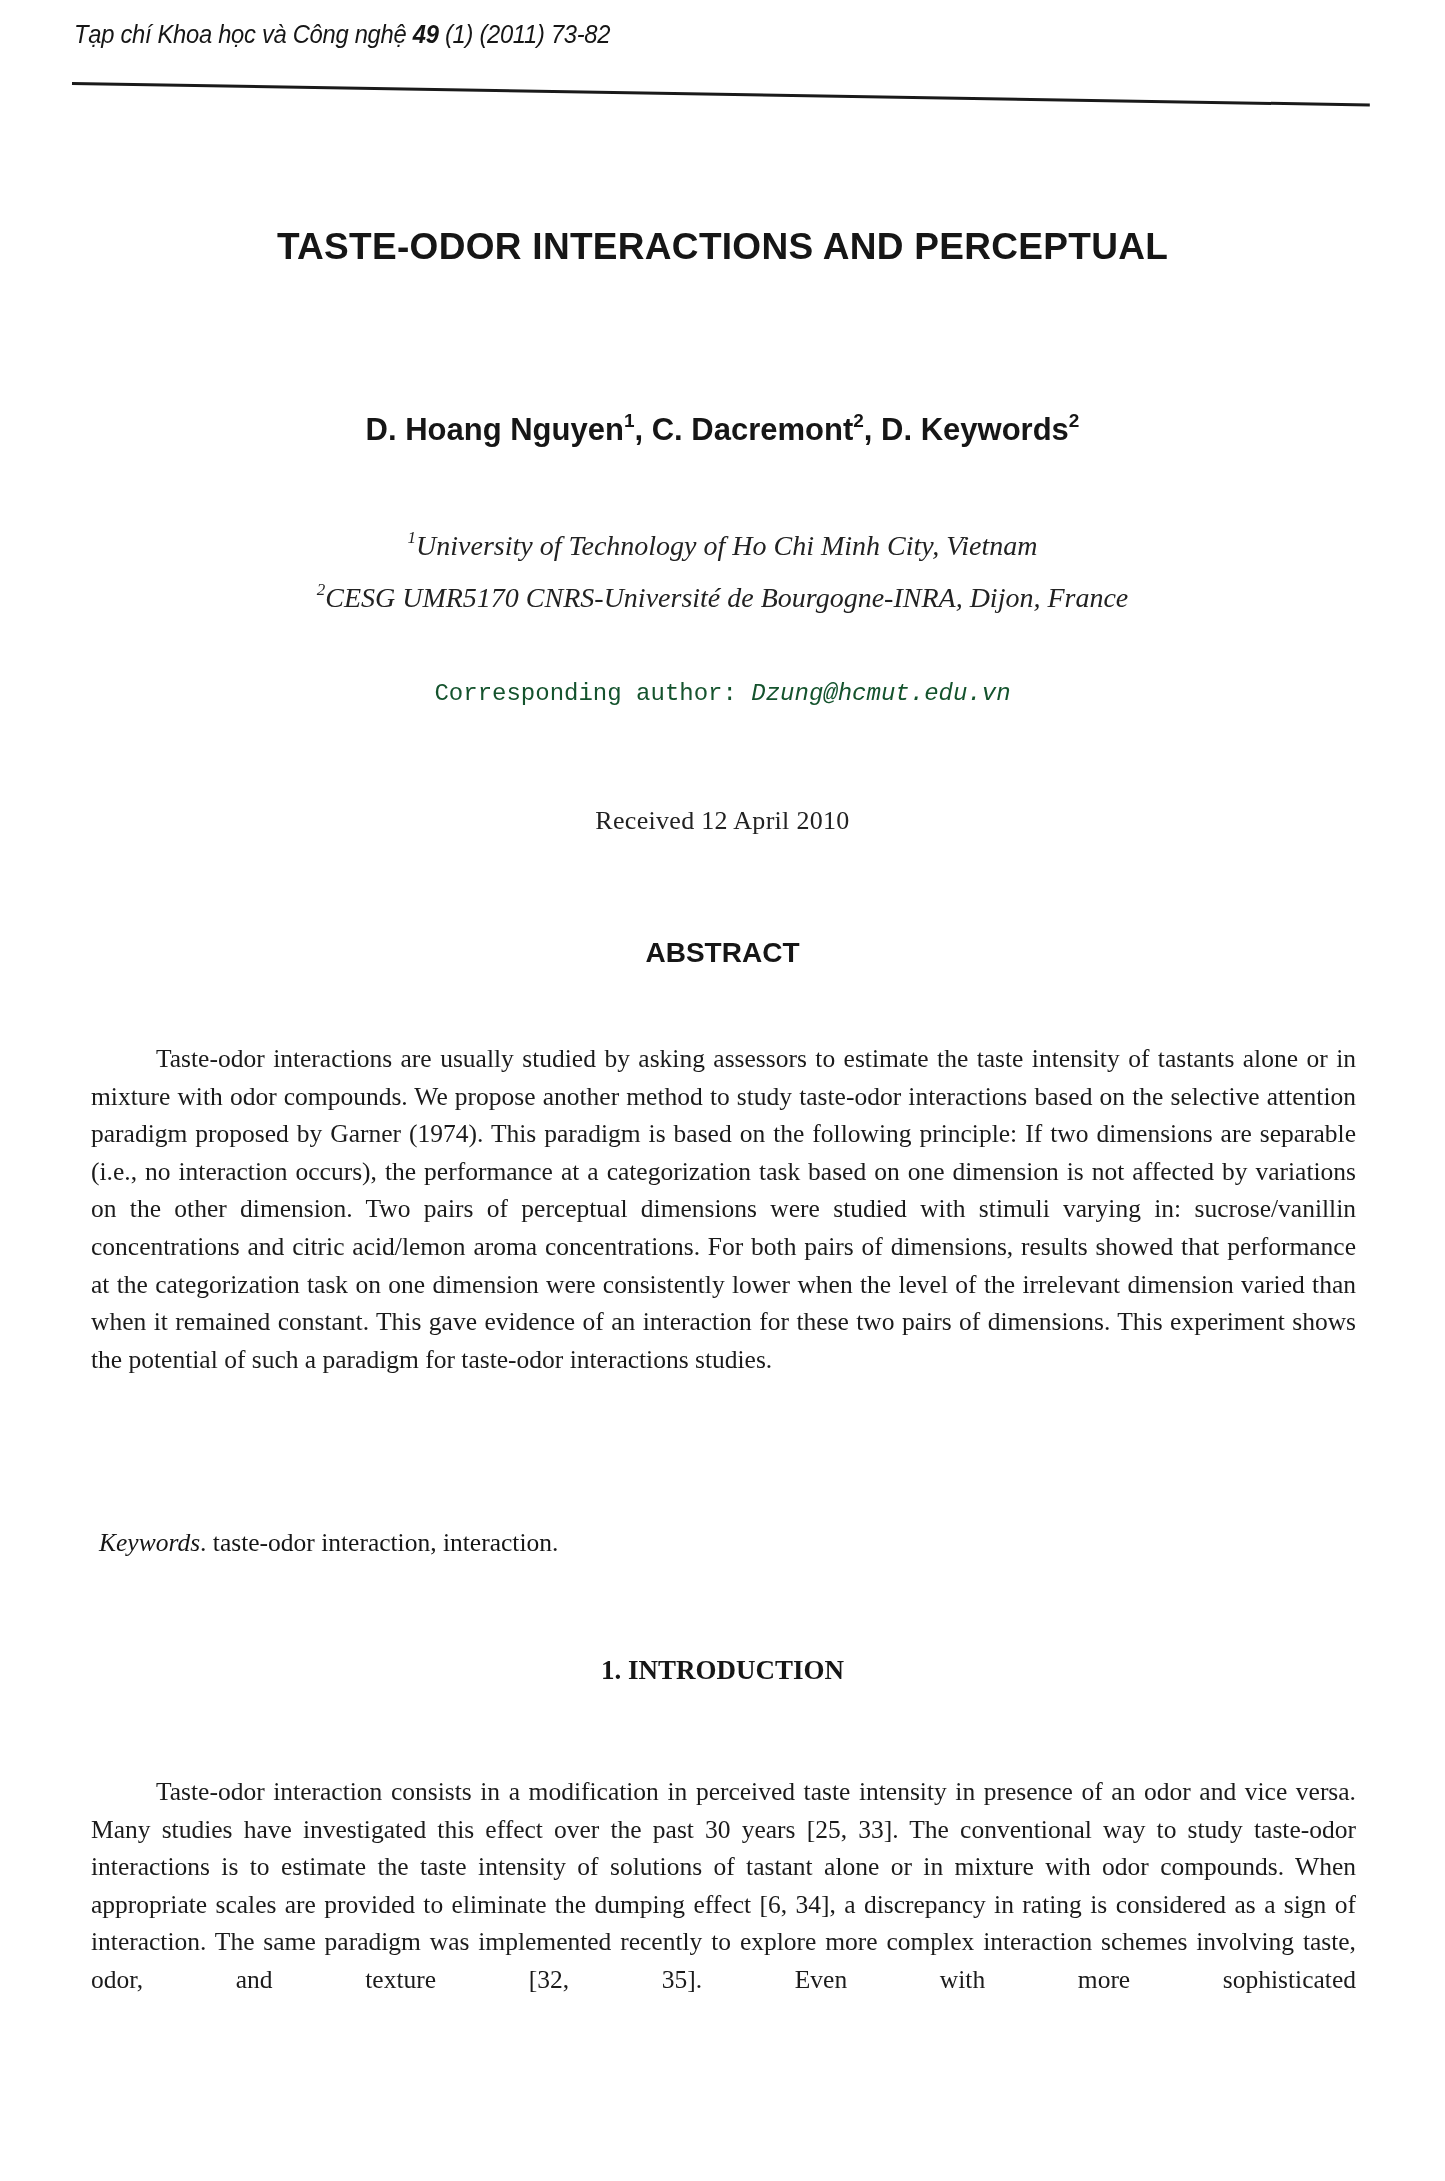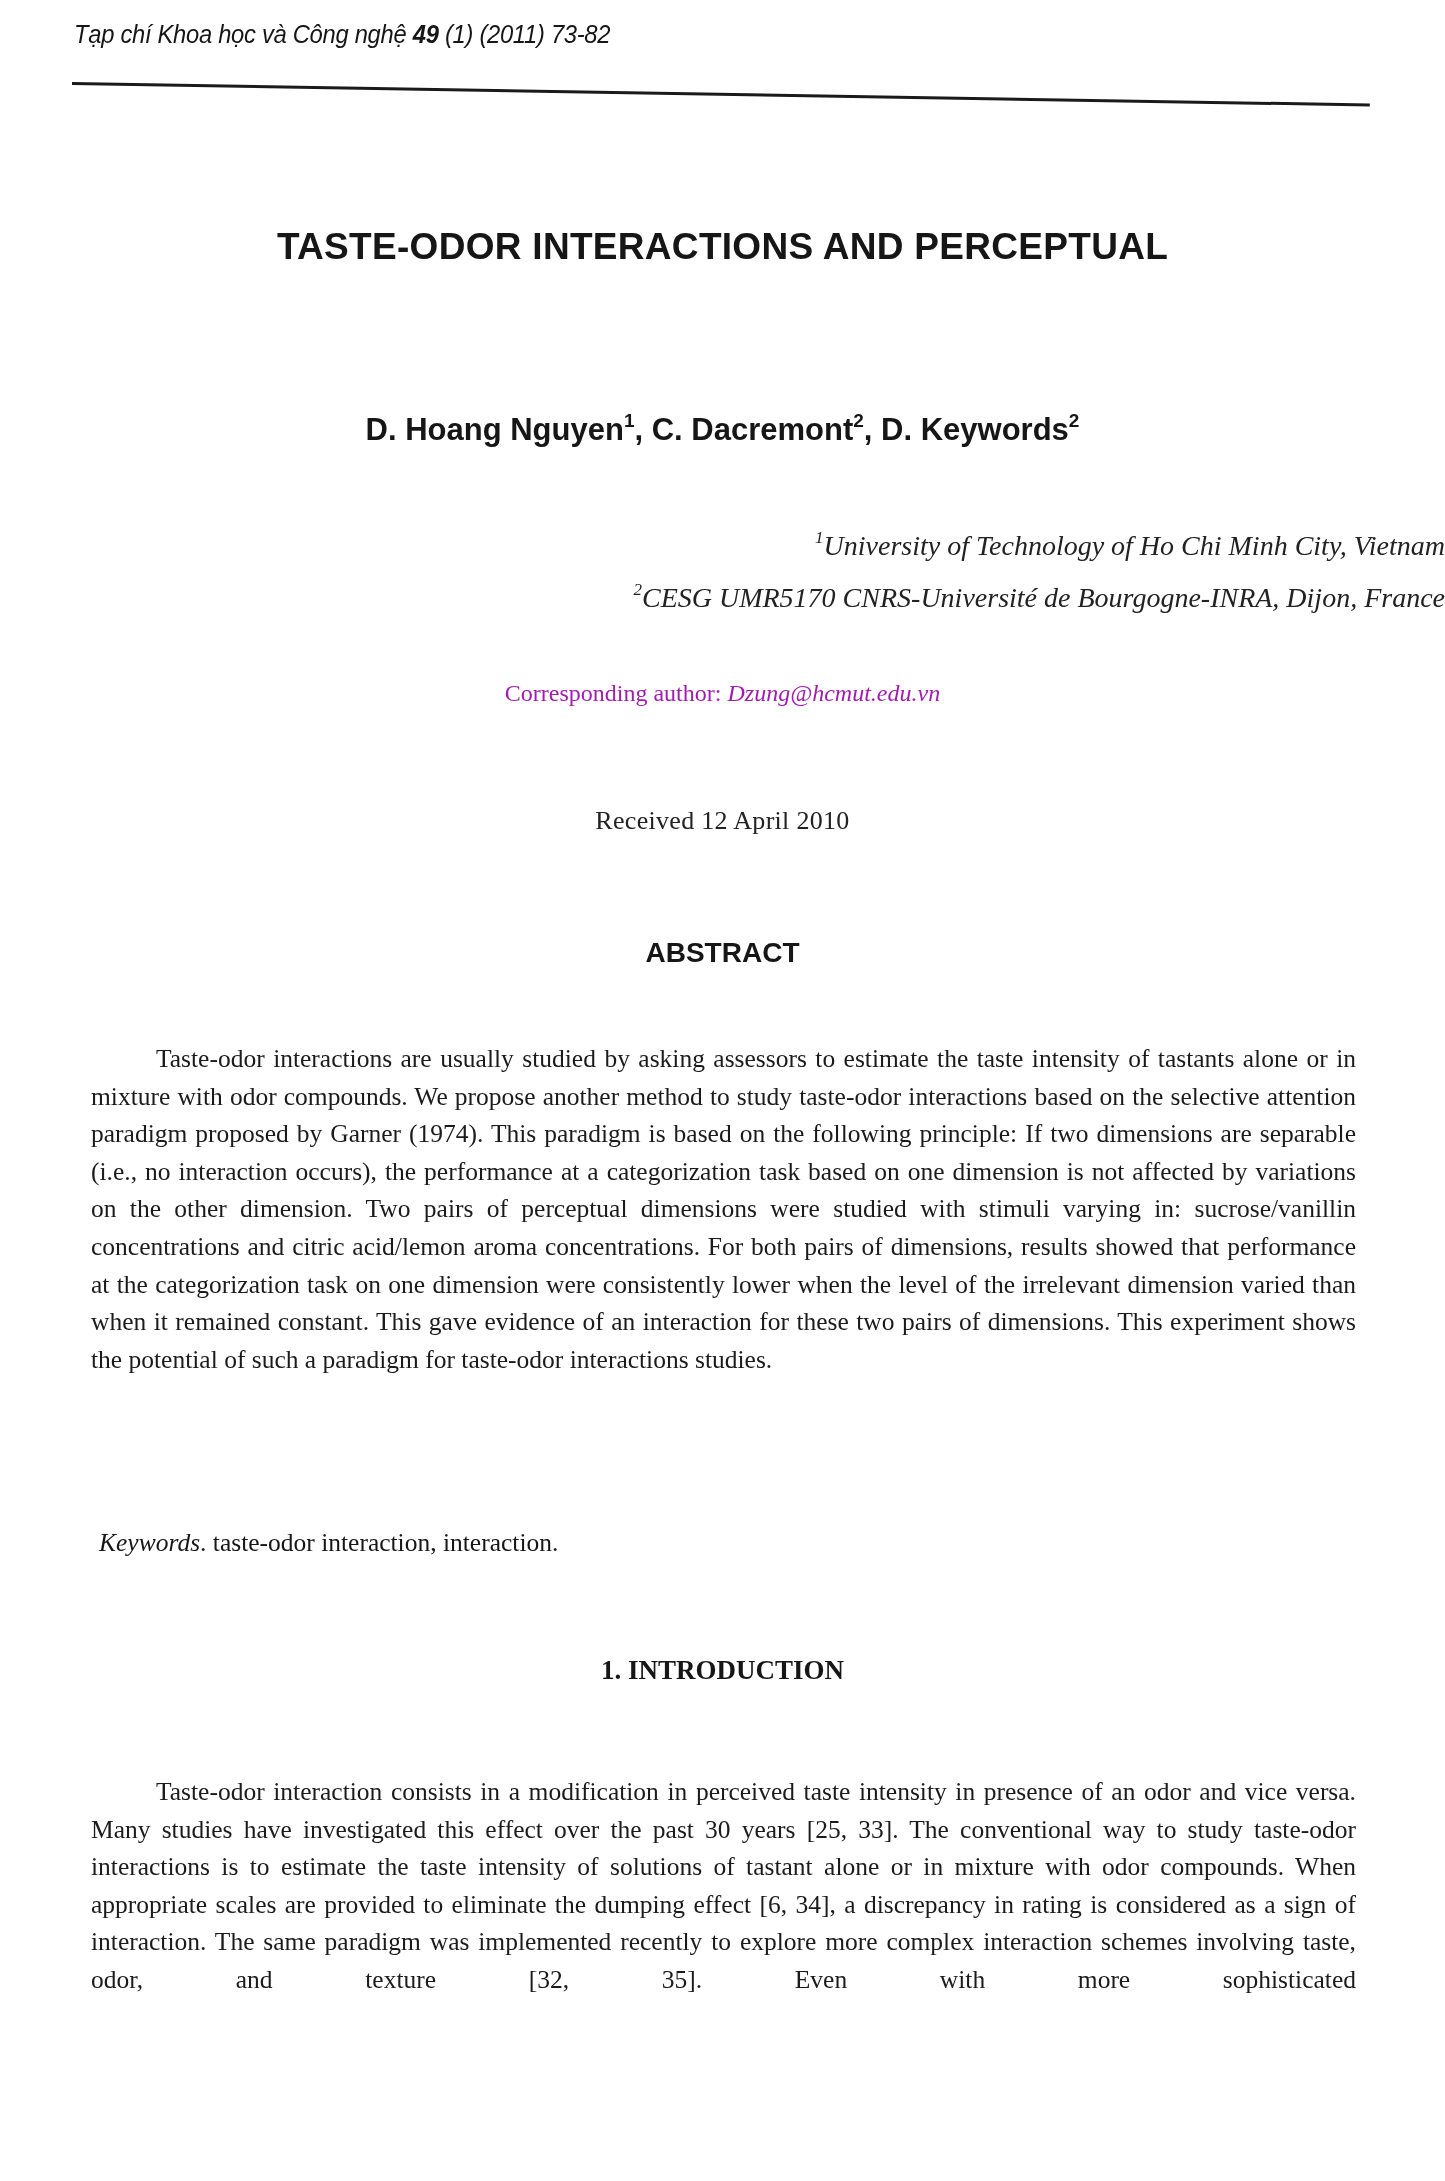--- a/index.html
+++ b/index.html
@@ -15,26 +15,26 @@
   .center { left: 0; width: 1445px; text-align: center; }
   .title {
     top: 224px; font-family: "Liberation Sans", sans-serif; font-weight: bold;
     font-size: 37px; line-height: 46px; letter-spacing: 0.3px;
   }
   .authors {
     top: 412px; font-family: "Liberation Sans", sans-serif; font-weight: bold; font-size: 31px;
   }
   .authors sup { font-size: 19px; vertical-align: 13px; line-height: 0; }
   .affil {
-    font-family: "Liberation Serif", serif; font-style: italic; font-size: 28px; color: #222; text-align: right;
+    font-family: "Liberation Serif", serif; font-style: italic; font-size: 28px; color: #222;
   }
   .affil sup { font-size: 17px; vertical-align: 12px; line-height: 0; }
   .affil1 { top: 530px; }
   .affil2 { top: 582px; }
-  .corr { top: 680px; font-family: Liberation Serif, serif; font-size: 24px; color: #a21caf; }
+  .corr { top: 680px; font-family: Liberation Mono, monospace; font-size: 24px; color: #14532d; }
   .corr i { font-style: italic; }
   .received { top: 806px; font-family: "Liberation Serif", serif; font-size: 26px; color: #222; letter-spacing: 0.3px; }
   .abstract-h { top: 937px; font-family: "Liberation Sans", sans-serif; font-weight: bold; font-size: 28px; }
   .body-text {
     left: 75px; width: 1297px;
     font-family: "Liberation Serif", serif; font-size: 25.5px; line-height: 37.6px;
     text-align: justify; color: #1b1b1b;
   }
   .body-text p { margin: 16px; text-indent: 65px; }
   .abstract-body { top: 1024px; }

